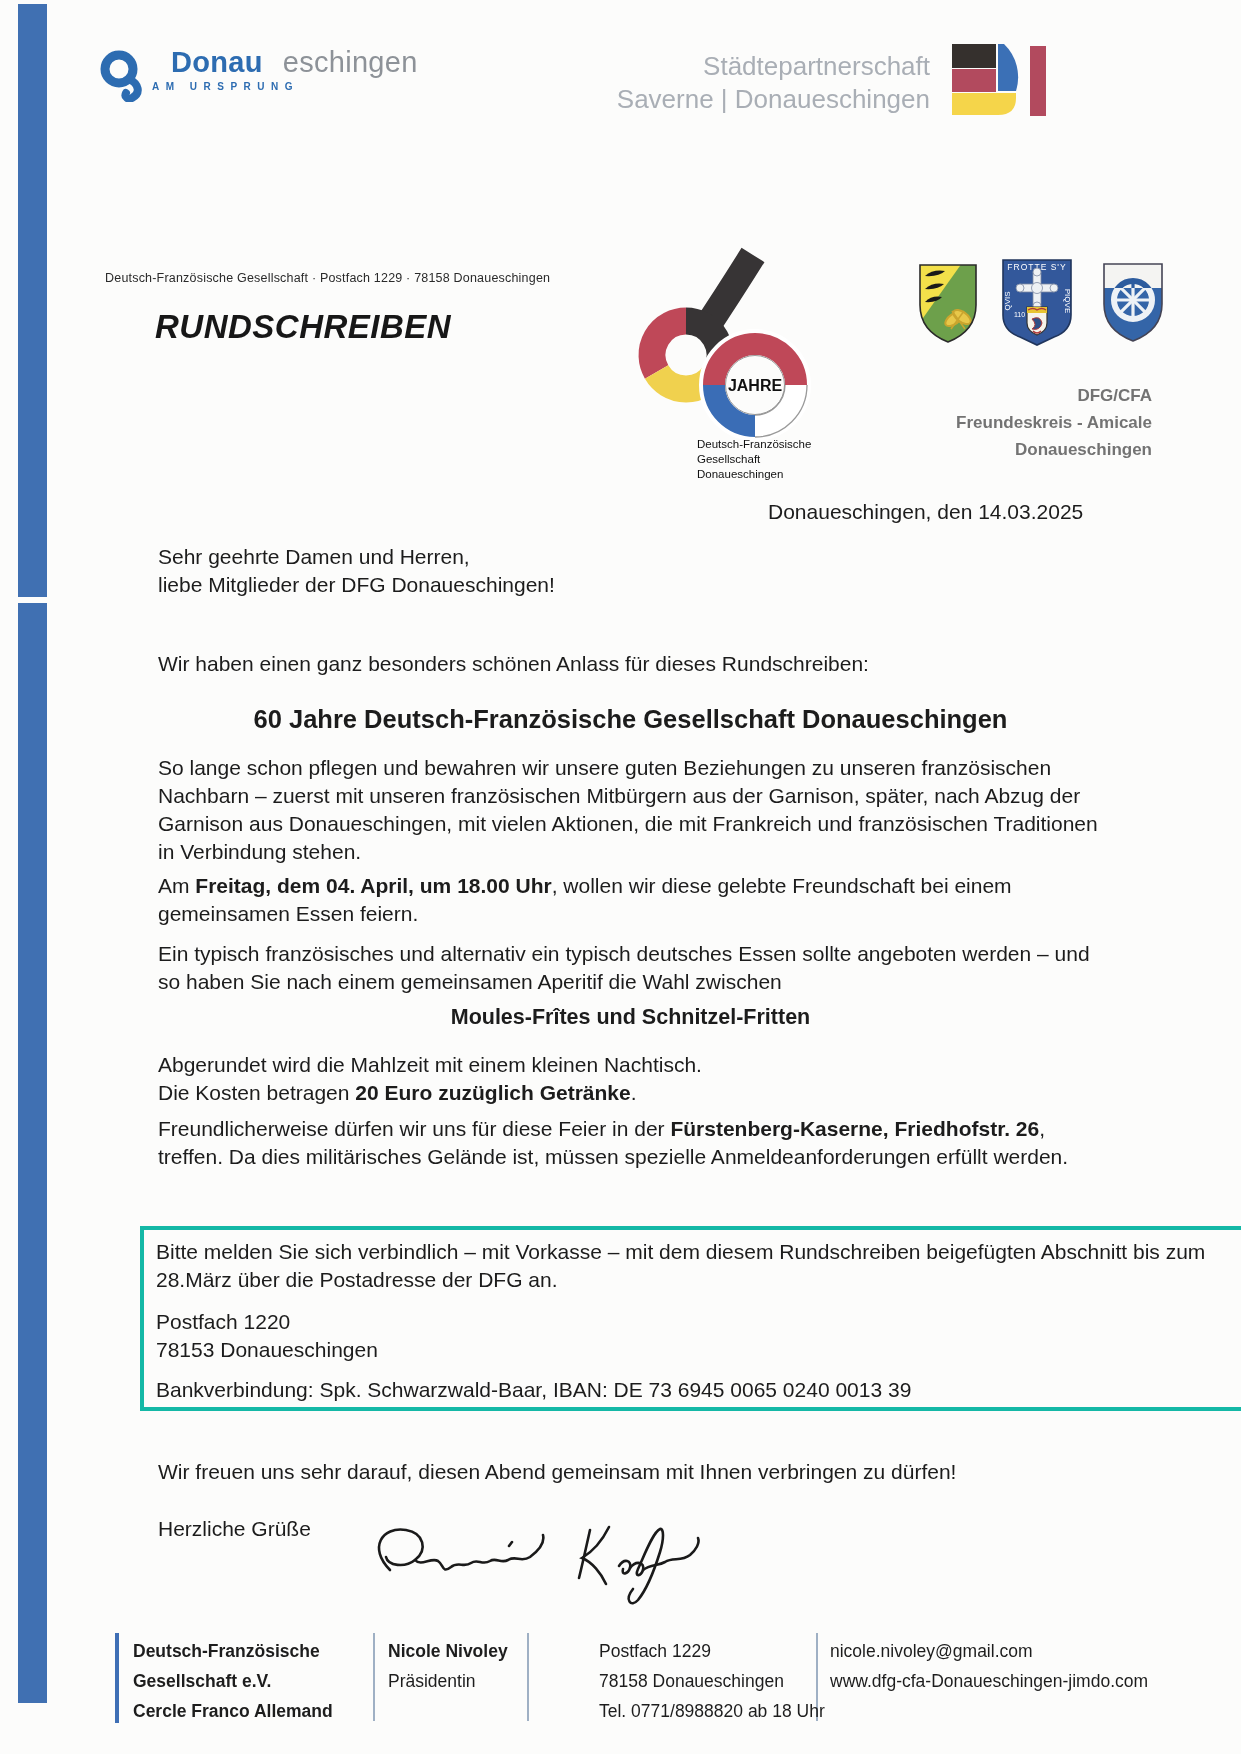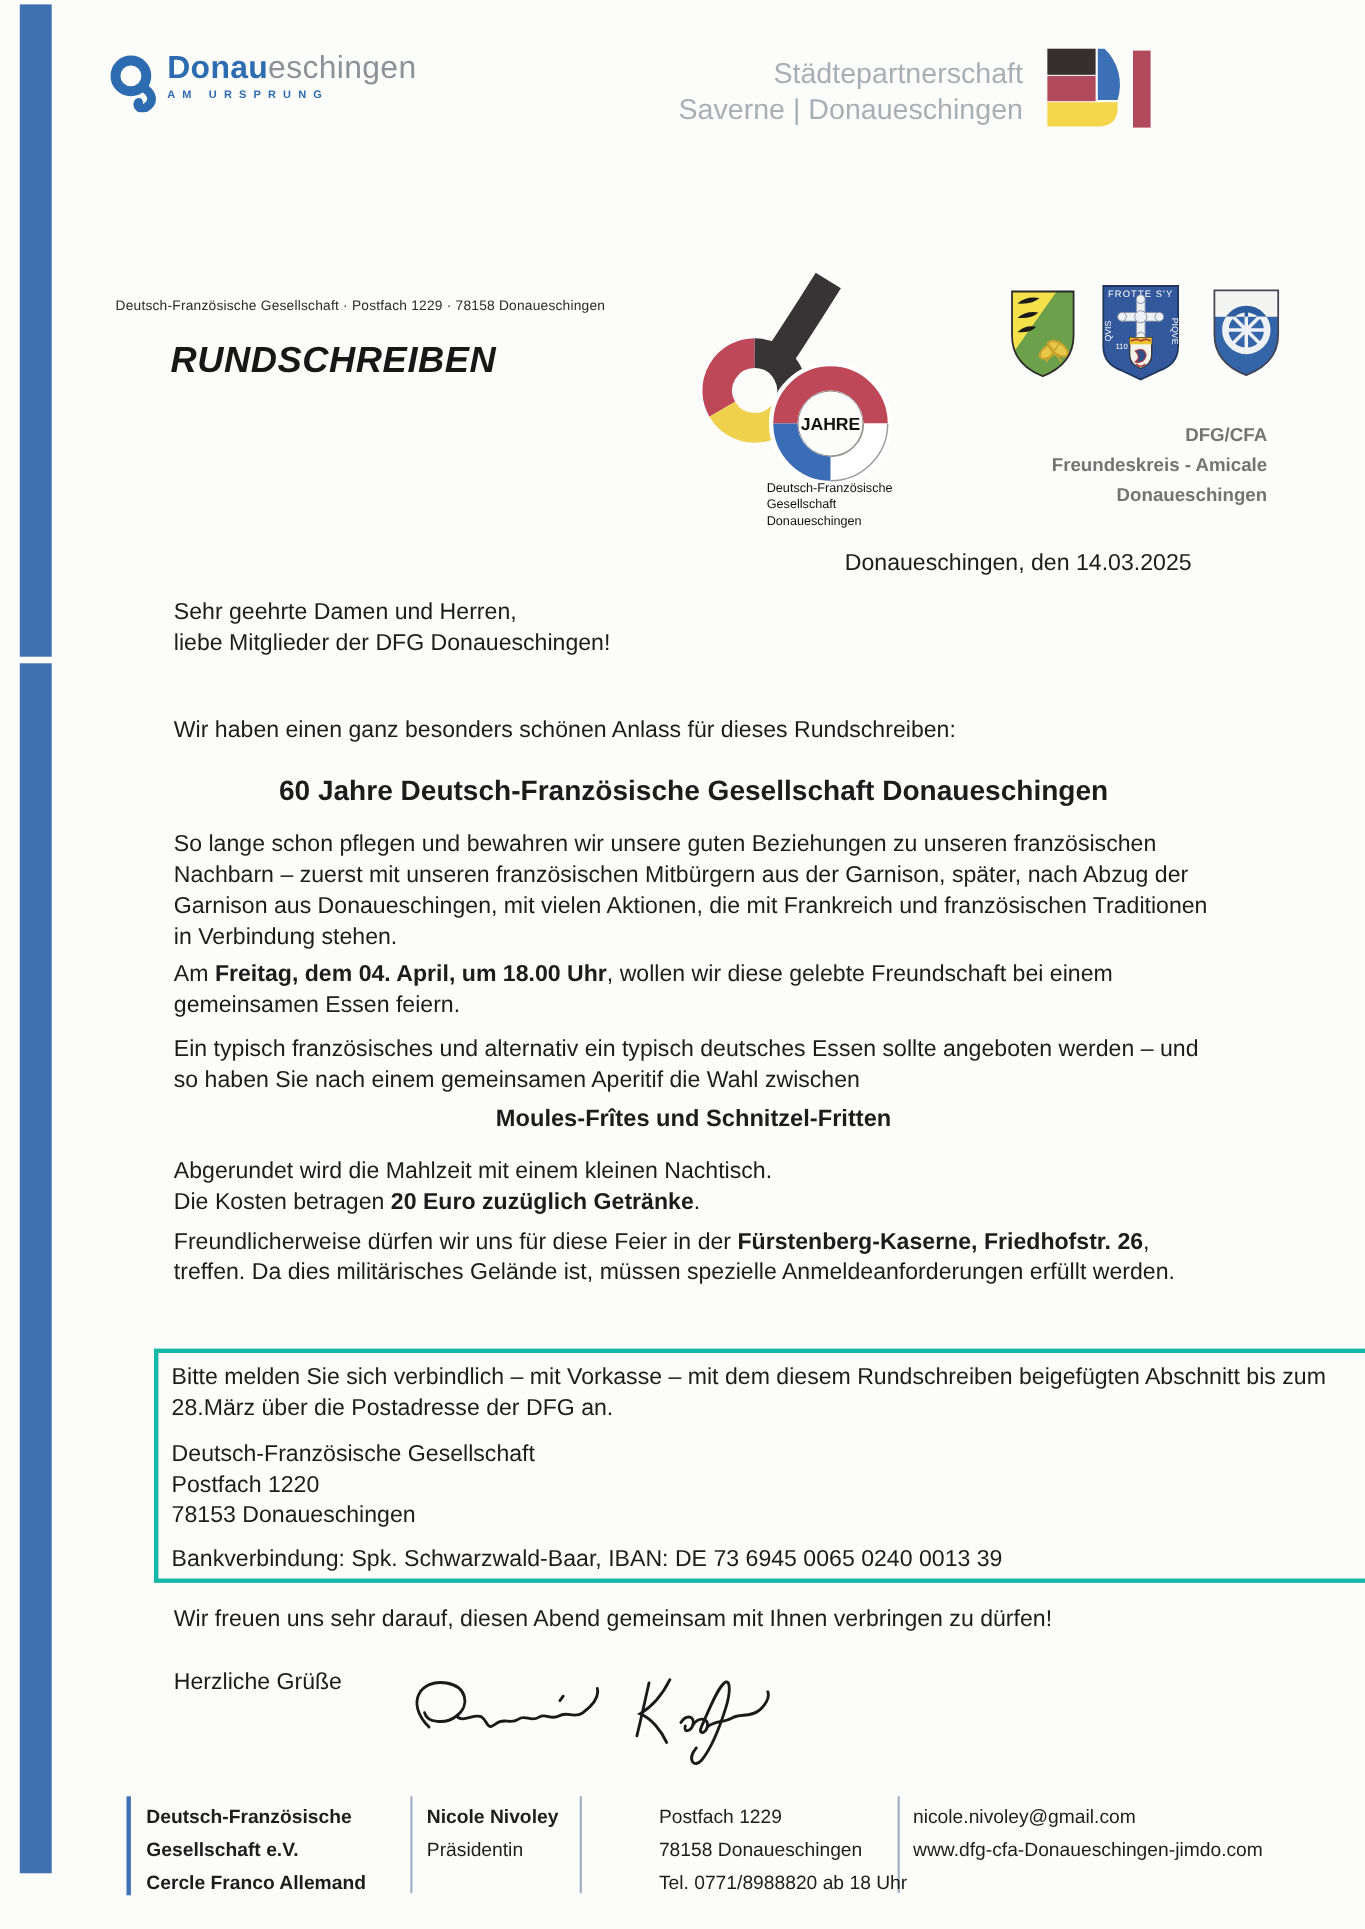--- a/index.html
+++ b/index.html
@@ -11,22 +11,22 @@
   .abs{position:absolute;}
   
   .bar{background:#4070b2; width:29px; left:18px;}
   .bar-top{top:4px; height:593px;}
   .bar-bottom{top:603px; height:1100px;}
 
   
   .city-logo{left:98px; top:46px; display:flex; align-items:flex-start;}
   .city-text{margin-left:6px;}
   .city-name{font-size:29px; line-height:32px; letter-spacing:0.3px;}
-  .city-name .b{color:#2d6cb1; font-weight:bold;}
-  .city-name .g{color:#8d9298;}
+  .city-name .b{color:#2d6cb1; font-weight:bold;margin-left:19px;}
+  .city-name .g{color:#8d9298;margin-left:20px;}
   .city-sub{font-size:10px; color:#2d6cb1; letter-spacing:6.5px; margin-top:3px; font-weight:bold;}
 
   .partnership{left:540px; top:50px; width:390px; text-align:right;
     color:#a9aeb5; font-size:26px; line-height:33px;}
 
   
   .sender{left:105px; top:271px; font-size:12.5px; color:#2a2a2a; letter-spacing:0.2px;}
   .doc-title{left:155px; top:308px; font-size:33px; font-weight:bold; font-style:italic; letter-spacing:0.5px; color:#171717;}
 
   .anniv-caption{left:697px; top:437px; font-size:11.5px; line-height:15px; color:#111;}
@@ -252,21 +252,20 @@
     <div>Abgerundet wird die Mahlzeit mit einem kleinen Nachtisch.</div>
     <div><span>Die Kosten betragen </span><b>20 Euro zuzüglich Getränke</b><span>.</span></div>
   </div>
 
   <div class="abs body-text para5"><span>Freundlicherweise dürfen wir uns für diese Feier in der </span><b>Fürstenberg-Kaserne, Friedhofstr. 26</b><span>, treffen. Da dies militärisches Gelände ist, müssen spezielle Anmeldeanforderungen erfüllt werden.</span></div>
 
   <div class="abs body-text notice-box">
     <div>Bitte melden Sie sich verbindlich – mit Vorkasse – mit dem diesem Rundschreiben beigefügten Abschnitt bis zum 28.März über die Postadresse der DFG an.</div>
     <div class="gap1"></div>
     <div>
-      <div>Deutsch-Französische Gesellschaft</div>
       <div>Postfach 1220</div>
       <div>78153 Donaueschingen</div>
     </div>
     <div class="gap2"></div>
     <div>Bankverbindung: Spk. Schwarzwald-Baar, IBAN: DE 73 6945 0065 0240 0013 39</div>
   </div>
 
   <div class="abs body-text closing">Wir freuen uns sehr darauf, diesen Abend gemeinsam mit Ihnen verbringen zu dürfen!</div>
 
   <div class="abs body-text greeting">Herzliche Grüße</div>

